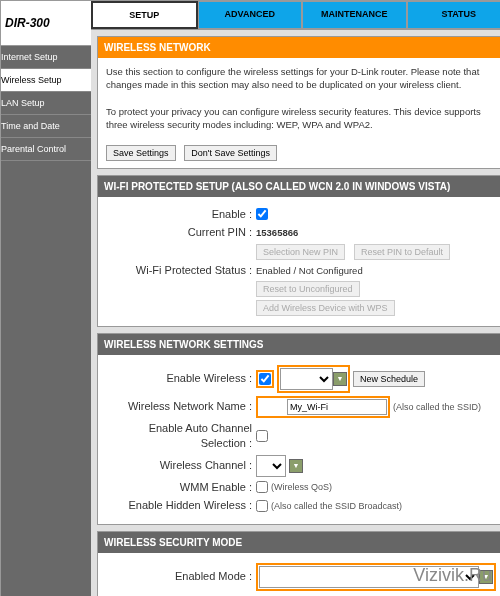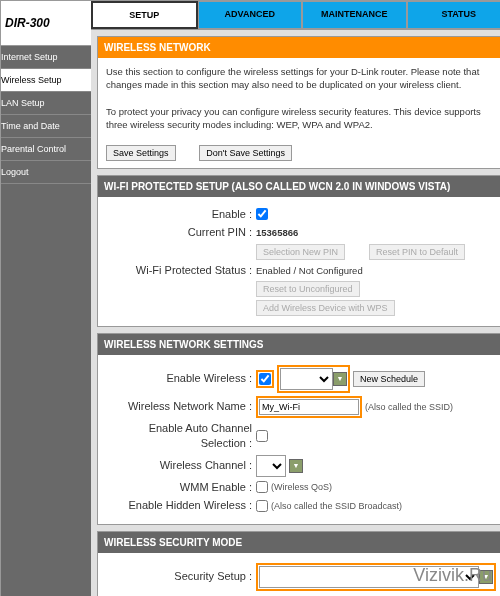--- a/index.html
+++ b/index.html
@@ -11,21 +11,21 @@
 .side-item.active{background:#fff;color:#000}
 .main{flex:1;background:#e0e0e0;padding:0}
 .tabs{display:flex;background:#fff;border-bottom:1px solid #999}
 .tab{flex:1;text-align:center;padding:7px 3px;font-size:9px;font-weight:bold;border:1px solid #999;background:#0ea5e9;cursor:pointer}
 .tab.active{background:#fff;border:2px solid #333}
 .content{padding:6px}
 .section{background:#fff;border:1px solid #999;margin-bottom:6px}
 .sec-title{background:#666;color:#fff;font-weight:bold;font-size:10px;padding:5px 6px}
 .sec-title.orange{background:#ff8c00}
 .sec-body{padding:7px 8px;font-size:9.5px;color:#333;line-height:1.4}
-.btn{font-size:9px;padding:2px 6px;background:#f0f0f0;border:1px solid #999;cursor:pointer;margin-right:21px}
+.btn{font-size:9px;padding:2px 6px;background:#f0f0f0;border:1px solid #999;cursor:pointer;margin-right:6px}
 .btn-dis{color:#aaa;border-color:#ccc}
 .row{display:flex;align-items:center;margin:3px 0}
 .lbl{width:150px;text-align:right;padding-right:4px;font-size:11px}
 .val{display:flex;align-items:center;gap:3px}
 input[type=text]{font-size:9px;padding:1px 2px;border:1px solid #999;height:16px}
 select{font-size:9px;padding:10px 1px;border:1px solid #999;height:16px;background:#fff}
 input[type=checkbox]{width:12px;height:12px}
 .hl{border:2px solid #ff8c00;padding:1px;display:inline-flex;align-items:center}
 .note{font-size:9px;color:#555}
 .dd-arrow{background:#8b9e6b;color:#fff;width:14px;height:14px;display:inline-flex;align-items:center;justify-content:center;font-size:7px;border:1px solid #666}
@@ -35,21 +35,20 @@
 <body>
 
 <div class="container">
 <div class="sidebar">
   <div class="logo">DIR-300</div>
   <div class="side-item">Internet Setup</div>
   <div class="side-item active">Wireless Setup</div>
   <div class="side-item">LAN Setup</div>
   <div class="side-item">Time and Date</div>
   <div class="side-item">Parental Control</div>
-  <div class="side-item">Logout</div>
 </div>
 <div class="main">
   <div class="tabs">
     <div class="tab active">SETUP</div>
     <div class="tab">ADVANCED</div>
     <div class="tab">MAINTENANCE</div>
     <div class="tab">STATUS</div>
   </div>
   <div class="content">
 
@@ -117,21 +116,21 @@
                   <select><option>Always</option></select>
                   <span class="dd-arrow">▼</span>
                 </span> 
                 <button class="btn">New Schedule</button>
               </div>
             </div>
       <div class="row">
               <div class="lbl">Wireless Network Name :</div>
               <div class="val">
                 <span class="hl">
-                  <input type="text" style="width: 100px;" value="My_Wi-Fi">
+                  <input type="text" style="width: 100px; margin-left: 28px;" value="My_Wi-Fi">
                 </span>
                 <span class="note">(Also called the SSID)</span>
               </div>
             </div>
       <div class="row">
               <div class="lbl">Enable Auto Channel Selection :</div>
               <div class="val">
                 <input type="checkbox" style="">
               </div>
             </div>
@@ -156,21 +155,21 @@
                 <span class="note">(Also called the SSID Broadcast)</span>
               </div>
             </div>
     </div>
   </div>
 
   <div class="section">
     <div class="sec-title">WIRELESS SECURITY MODE</div>
     <div class="sec-body">
       <div class="row">
-              <div class="lbl">Security Setup :</div>
+              <div class="lbl">Enabled Mode :</div>
               <div class="val">
                 <span class="hl">
                   <select style="width:220px"><option>Enable WPA/WPA2 Wireless Security (enhanced)</option></select>
                   <span class="dd-arrow">▼</span>
                 </span>
               </div>
             </div>
     </div>
   </div>
 

